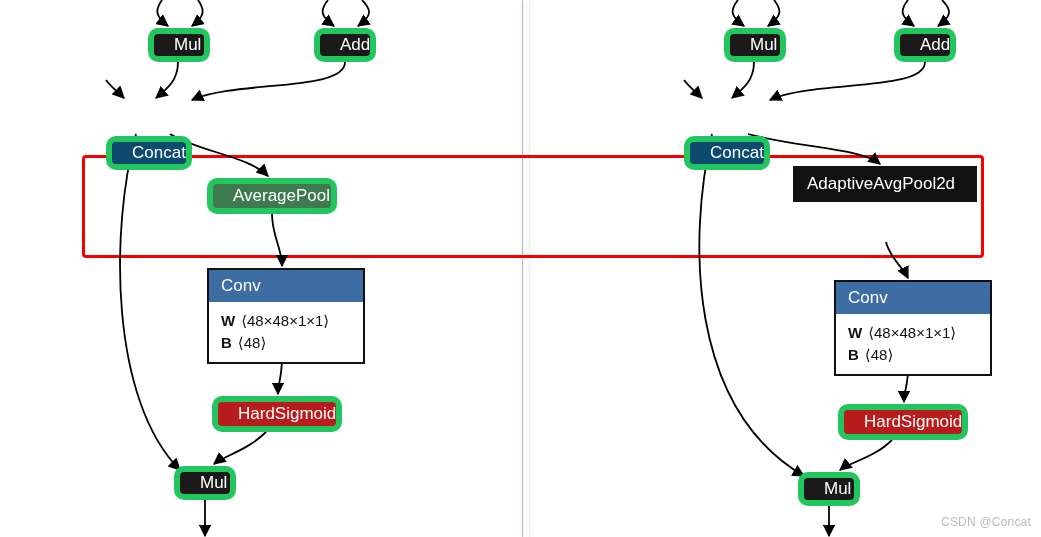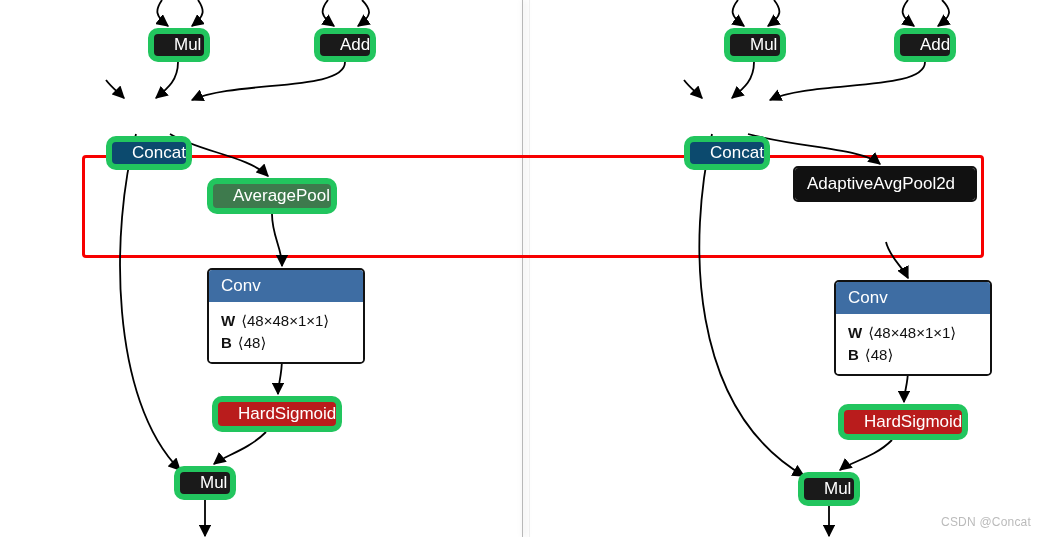--- a/index.html
+++ b/index.html
@@ -6,21 +6,21 @@
     body { font-family: -apple-system, "Segoe UI", sans-serif; background: #fff; width: 1041px; height: 537px; position: relative; overflow: hidden; }
     .canvas { position: absolute; inset: 0; }
     .divider { position: absolute; left: 522px; top: 0; bottom: 0; width: 8px; }
     .divider::before { content:""; position:absolute; left:0; top:0; bottom:0; width:1px; background:#b8b8b8; box-shadow: 2px 0 6px rgba(0,0,0,0.25); }
     .divider::after { content:""; position:absolute; right:0; top:0; bottom:0; width:1px; background:#eee; }
     .node { position: absolute; border: 6px solid #22c55e; border-radius: 10px; color: #fff; font-size: 17px; display: flex; align-items: center; padding: 6px 20px; }
     .black { background: #1a1a1a; }
     .brown { background: #0c4a6e; margin-top: 36px; }
     .green { background: #3e7a4d; }
     .redb  { background: #b91c1c; }
-    .card { position: absolute; border: 2px solid #111; border-radius: 5px; background: #fff; overflow: hidden; }
+    .card { position: absolute; border: 2px solid #111; border-radius: 0; background: #fff; overflow: hidden; }
     .card .hdr { padding: 6px 12px; font-size: 17px; color: #fff; }
     .card .body { padding: 8px 12px; font-size: 15px; color: #111; background: #fff; }
     .card .body .row { line-height: 22px; }
     .card .body b { font-weight: 700; margin-right: 6px; }
     .blueh { background: #3e6da3; }
     .blackh { background: #111; }
     .highlight { position: absolute; border: 3px solid #f70000; border-radius: 4px; }
     svg.edges { position: absolute; inset: 0; width: 100%; height: 100%; pointer-events: none; }
     path.e { stroke: #000; stroke-width: 1.8; fill: none; marker-end: url(#arrow); }
     .watermark { position: absolute; right: 10px; bottom: 8px; font-size: 12px; color: #bbb; letter-spacing: .2px; }

